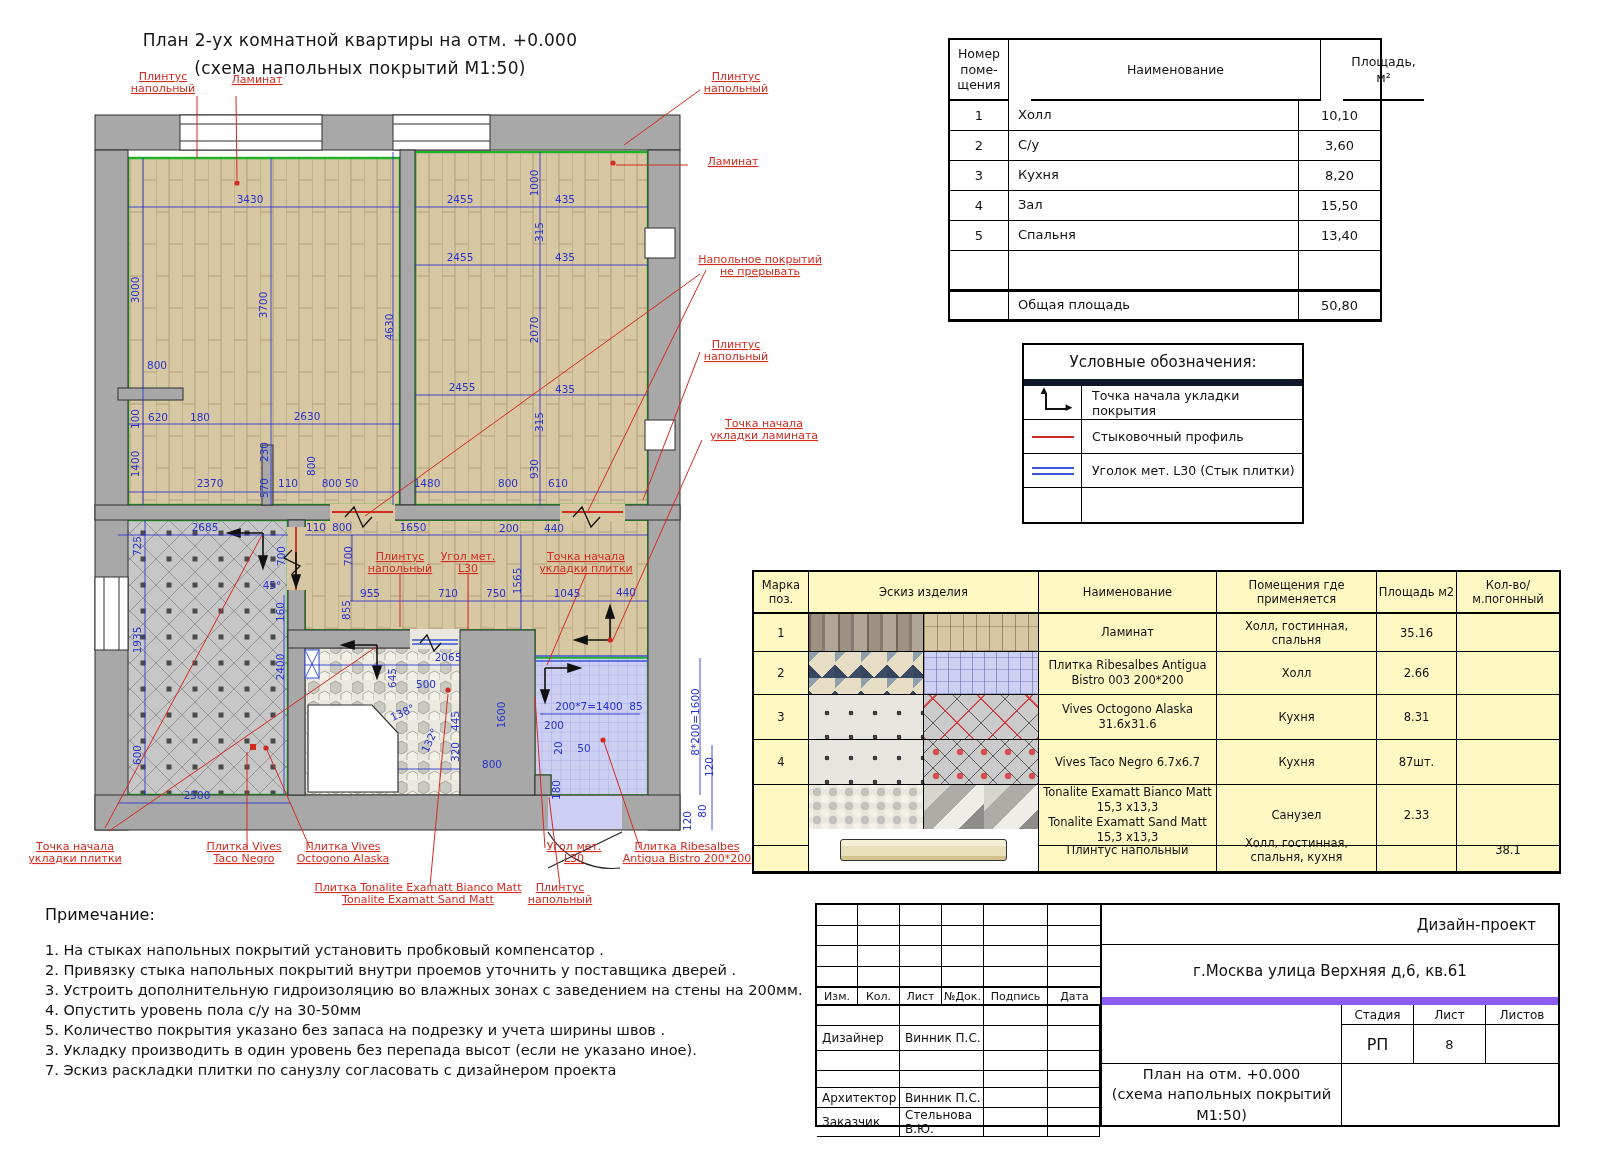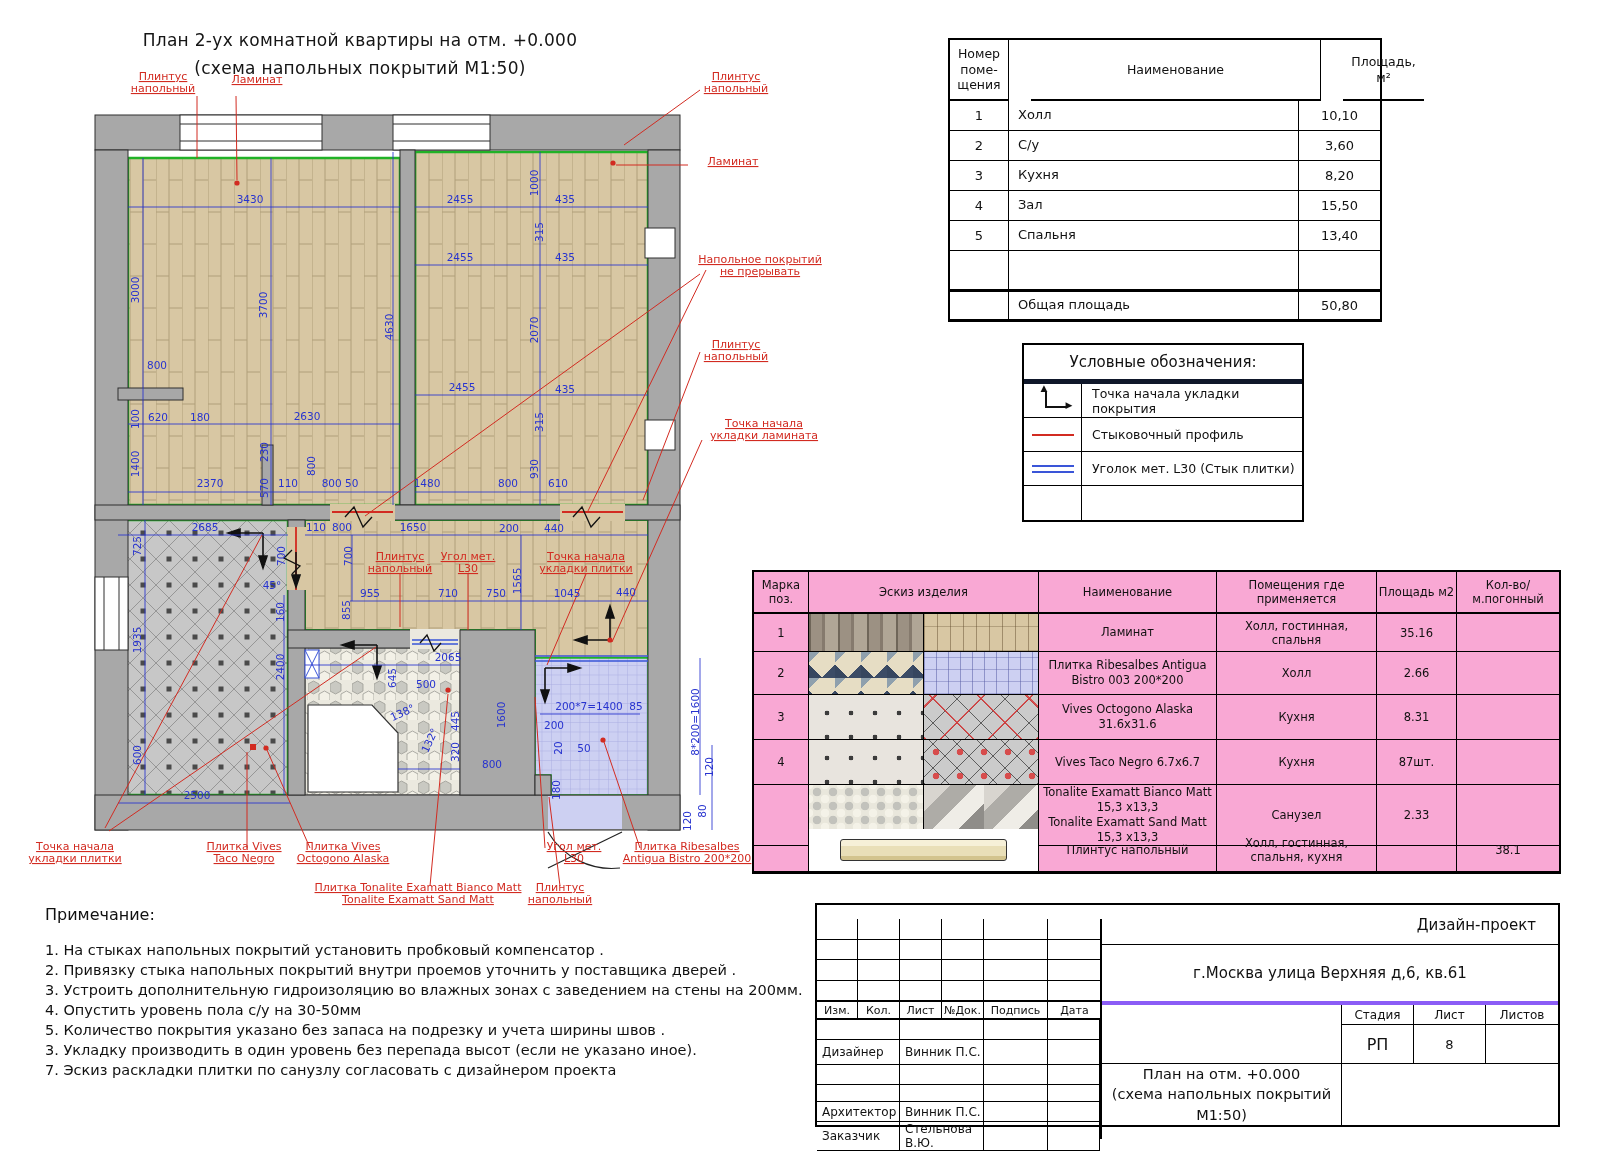--- a/index.html
+++ b/index.html
@@ -27,36 +27,36 @@
   .r-spacer{height:39px;}
   .r-total .cell{border-top:2px solid #000;}
   .r-row .c-name,.r-head .h-name + .x{justify-content:flex-start;}
   .r-row .c-name{justify-content:flex-start;padding-left:9px;text-align:left;}
   .c-num,.c-area{justify-content:center;}
   .r-row .cell{border-bottom:1px solid #000;}
   .rooms-table .cell:last-child{border-right:none;}
   
   .legend{position:absolute;left:1022px;top:343px;width:278px;border:2px solid #000;background:#fff;}
   .legend-title{height:34px;display:flex;align-items:center;justify-content:center;
-                font-size:15px;border-bottom:5px solid #0f172a;}
+                font-size:15px;border-bottom:7px solid #0f172a;}
   .lg-row{display:grid;grid-template-columns:58px 1fr;height:34px;}
   .lg-row .sym{border-bottom:1px solid #000;}
   .lg-row .lbl{justify-content:flex-start;padding-left:10px;text-align:left;font-size:12.5px;
                border-right:none;border-bottom:1px solid #000;}
   .lg-row:last-child .sym,.lg-row:last-child .lbl{border-bottom:none;}
   .icon-start-point{position:relative;width:34px;height:24px;}
   .icon-start-point::before{content:"";position:absolute;left:9px;top:2px;width:2px;height:17px;background:#111;}
   .icon-start-point::after{content:"";position:absolute;left:9px;top:17px;width:22px;height:2px;background:#111;}
   .ah-up{position:absolute;left:5px;top:-6px;font-size:9px;color:#111;}
   .ah-right{position:absolute;right:-3px;top:11px;font-size:9px;color:#111;}
   .icon-joint-profile{width:42px;height:2px;background:#d22b21;}
   .icon-metal-angle{width:42px;height:8px;border-top:2px solid #3a55d8;border-bottom:2px solid #3a55d8;box-sizing:border-box;}
   
   .schedule-title{position:absolute;left:752px;top:533px;width:700px;text-align:center;font-size:17px;}
-  .schedule{position:absolute;left:752px;top:570px;width:805px;border:2px solid #000;background:#f9a8d4;font-size:11.5px;}
+  .schedule{position:absolute;left:752px;top:570px;width:805px;border:2px solid #000;background:#fef9c3;font-size:11.5px;}
   .s-head,.s-row{display:grid;grid-template-columns:55px 230px 178px 160px 80px 102px;}
   .s-head{height:42px;}
   .s-head .cell{border-bottom:2px solid #000;line-height:1.25;}
   .s-r0{height:38px;} .s-r1{height:43px;} .s-r2{height:45px;} .s-r3{height:45px;} .s-r4{height:44px;} .s-r5{height:43px;}
   .schedule .cell:last-child{border-right:none;}
   .c-sketch{padding:0;display:grid;grid-auto-flow:column;grid-auto-columns:1fr;align-items:stretch;}
   .c-sketch .half{border-right:1px solid #000;}
   .c-sketch .half:last-child{border-right:none;}
   .c-name{line-height:1.3;}
   
@@ -92,33 +92,33 @@
   .sw-plinth-drawing::before{content:"";width:72%;height:46%;border:1px solid #333;border-radius:3px;
      background:linear-gradient(180deg,#f6f0d8 0 28%,#ead FB8 28%);
      background:linear-gradient(180deg,#f6f0d8 0 28%,#e9dfb8 28% 78%,#d3c48e 78%);}
   
   .notes{position:absolute;left:45px;top:905px;width:770px;}
   .notes-title{font-size:16px;margin-bottom:16px;}
   .note-line{font-size:14.5px;line-height:20px;white-space:nowrap;}
   
   .tblock{position:absolute;left:815px;top:903px;width:741px;height:220px;border:2px solid #000;
           background:#fff;box-sizing:content-box;font-size:12px;}
-  .tb-left{position:absolute;left:0;top:0;width:285px;height:220px;border-right:2px solid #000;box-sizing:border-box;margin-top:14px;}
+  .tb-left{position:absolute;left:0;top:0;width:285px;height:220px;border-right:2px solid #000;box-sizing:border-box;}
   .tb-topgrid{display:grid;grid-template-columns:41px 42px 42px 42px 64px 54px;grid-auto-rows:20.5px;height:82px;}
   .tb-cols{display:grid;grid-template-columns:41px 42px 42px 42px 64px 54px;height:18px;border-top:1px solid #000;}
   .tb-cols .cell{font-size:11px;border-bottom:2px solid #000;}
   .tb-row{display:grid;grid-template-columns:83px 84px 64px 52px;}
   .tb-row .cell{font-size:12px;justify-content:flex-start;padding-left:5px;text-align:left;}
   .tb-row0{height:20px;}.tb-row1{height:25px;}.tb-row2{height:20px;}.tb-row3{height:17px;}
   .tb-row4{height:20px;}.tb-row5{height:18px;}
   .tb-right{position:absolute;left:285px;top:0;width:456px;height:220px;}
   .tb-company{height:40px;display:flex;align-items:center;justify-content:flex-end;
               padding-right:22px;font-size:15px;border-bottom:1px solid #000;box-sizing:border-box;}
   .tb-address{height:60px;display:flex;align-items:center;justify-content:center;
-              font-size:15px;border-bottom:4px solid #8b5cf6;box-sizing:border-box;}
+              font-size:15px;border-bottom:8px solid #8b5cf6;box-sizing:border-box;}
   .tb-mid{height:59px;display:grid;grid-template-columns:240px 72px 72px 72px;border-bottom:1px solid #000;box-sizing:border-box;}
   .tb-mid .blank{border-right:1px solid #000;}
   .stage-col{display:flex;flex-direction:column;border-right:1px solid #000;}
   .stage-col:last-child{border-right:none;}
   .stage-head{height:19px;display:flex;align-items:center;justify-content:center;font-size:12px;border-bottom:1px solid #000;}
   .stage-val{flex:1;display:flex;align-items:center;justify-content:center;font-size:16px;}
   .tb-bottom{height:61px;display:grid;grid-template-columns:240px 216px;}
   .tb-drawing-title{display:flex;align-items:center;justify-content:center;text-align:center;
                     font-size:14.5px;line-height:1.4;white-space:pre-line;border-right:1px solid #000;}
 </style>

